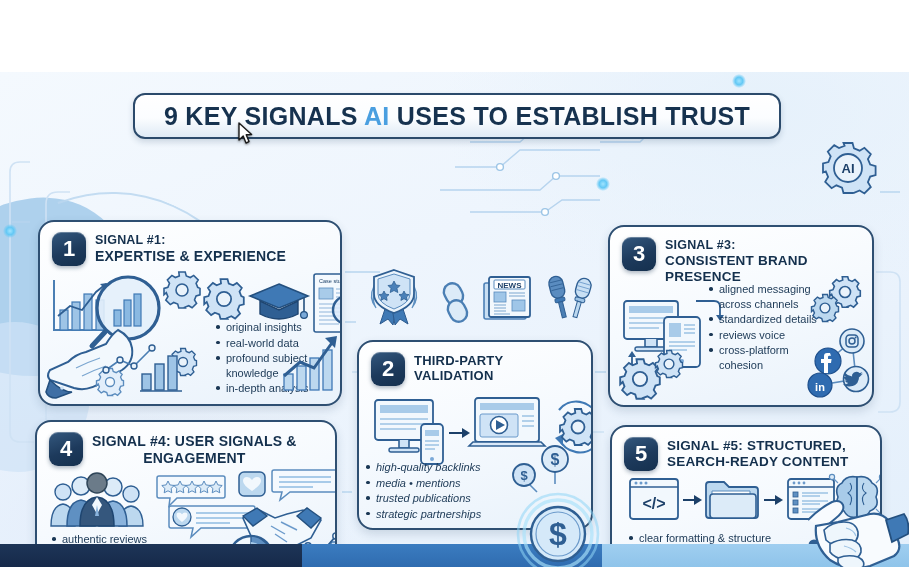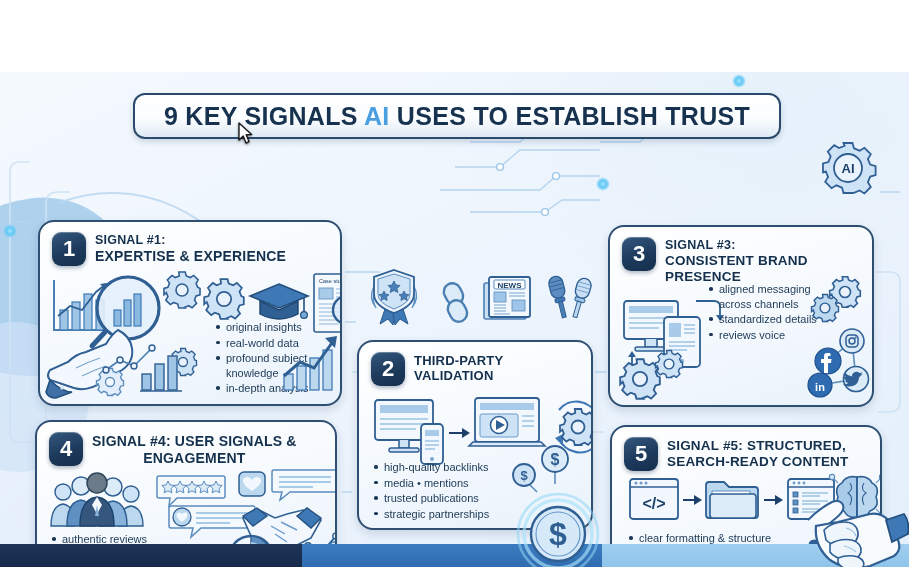--- a/index.html
+++ b/index.html
@@ -425,21 +425,21 @@
           </g>
           <path d="M44 12 L52 20 L44 24Z" fill="#3f79b5"></path>
           <path d="M14 50 L6 42 L14 38Z" fill="#3f79b5"></path>
           <g transform="translate(29,31)" fill="#cfe3f6" stroke="#2f5f93" stroke-width="1.8">
             <path d="M-3.2-18h6.4l1.1 3.9 4 1.6 3.4-2.1 4.5 4.5-2.1 3.4 1.6 4L18-1.6v6.4l-3.9 1.1-1.6 4 2.1 3.4-4.5 4.5-3.4-2.1-4 1.6L3.2 18h-6.4l-1.1-3.9-4-1.6-3.4 2.1-4.5-4.5 2.1-3.4-1.6-4L-18 4.8v-6.4l3.9-1.1 1.6-4-2.1-3.4 4.5-4.5 3.4 2.1 4-1.6z"></path>
             <circle r="6.5" fill="#eaf3fb"></circle>
           </g>
         </svg>
       </div>
 
-      <ul class="bullets" style="position:absolute;left:14px;top:118px;width:160px;">
+      <ul class="bullets" style="position:absolute;left:6px;top:118px;width:160px;font-style:italic;">
         <li>high-quality backlinks</li>
         <li>media • mentions</li>
         <li>trusted publications</li>
         <li>strategic partnerships</li>
       </ul>
     </div>
 
     <div class="ico" style="left:509px;top:388px;z-index:25;">
       <svg width="34" height="34" viewBox="0 0 34 34">
         <path d="M18 22 L28 32" stroke="#5b8cbe" stroke-width="1.6"></path>
@@ -519,20 +519,21 @@
             <path d="M-3.2-18h6.4l1.1 3.9 4 1.6 3.4-2.1 4.5 4.5-2.1 3.4 1.6 4L18-1.6v6.4l-3.9 1.1-1.6 4 2.1 3.4-4.5 4.5-3.4-2.1-4 1.6L3.2 18h-6.4l-1.1-3.9-4-1.6-3.4 2.1-4.5-4.5 2.1-3.4-1.6-4L-18 4.8v-6.4l3.9-1.1 1.6-4-2.1-3.4 4.5-4.5 3.4 2.1 4-1.6z"></path>
             <circle r="6.5" fill="#eaf3fb"></circle>
           </g>
         </svg>
       </div>
 
       <ul class="bullets" style="position:absolute;left:98px;top:55px;width:112px;">
         <li>aligned messaging across channels</li>
         <li>standardized details</li>
         <li>reviews voice</li>
+        <li>cross-platform cohesion</li>
       </ul>
 
       <div class="ico" style="left:218px;top:48px;">
         <svg width="34" height="34" viewBox="0 0 40 40">
           <g transform="translate(20,20)" fill="#cfe3f6" stroke="#2f5f93" stroke-width="1.9">
             <path d="M-3.2-18h6.4l1.1 3.9 4 1.6 3.4-2.1 4.5 4.5-2.1 3.4 1.6 4L18-1.6v6.4l-3.9 1.1-1.6 4 2.1 3.4-4.5 4.5-3.4-2.1-4 1.6L3.2 18h-6.4l-1.1-3.9-4-1.6-3.4 2.1-4.5-4.5 2.1-3.4-1.6-4L-18 4.8v-6.4l3.9-1.1 1.6-4-2.1-3.4 4.5-4.5 3.4 2.1 4-1.6z"></path>
             <circle r="6.5" fill="#eaf3fb"></circle>
           </g>
         </svg>
       </div>

